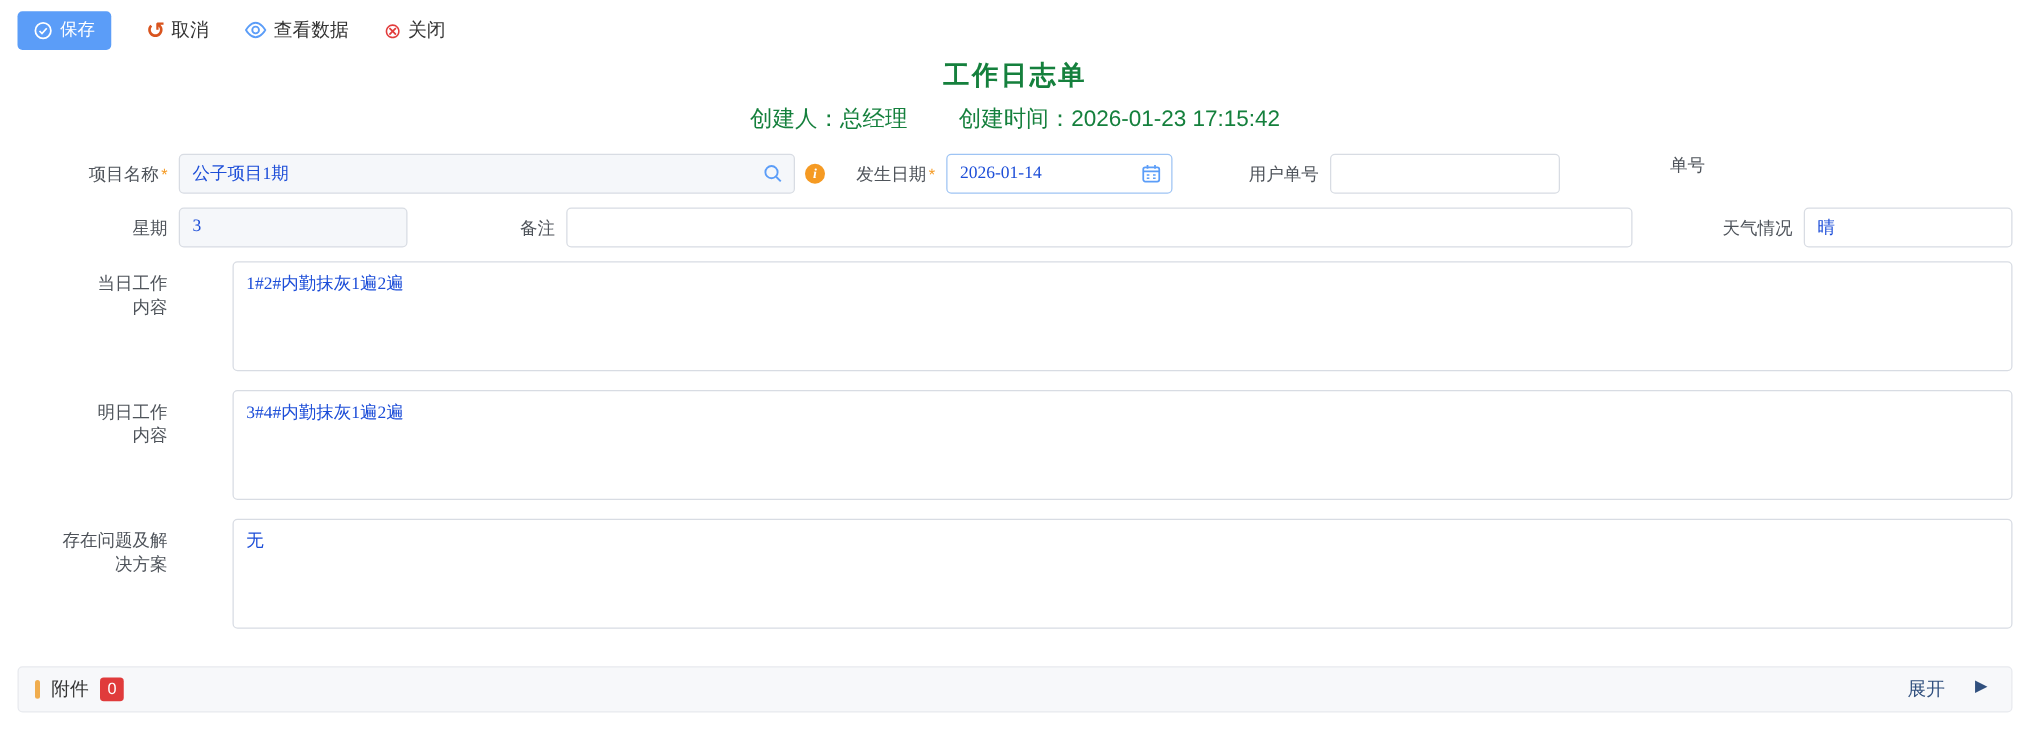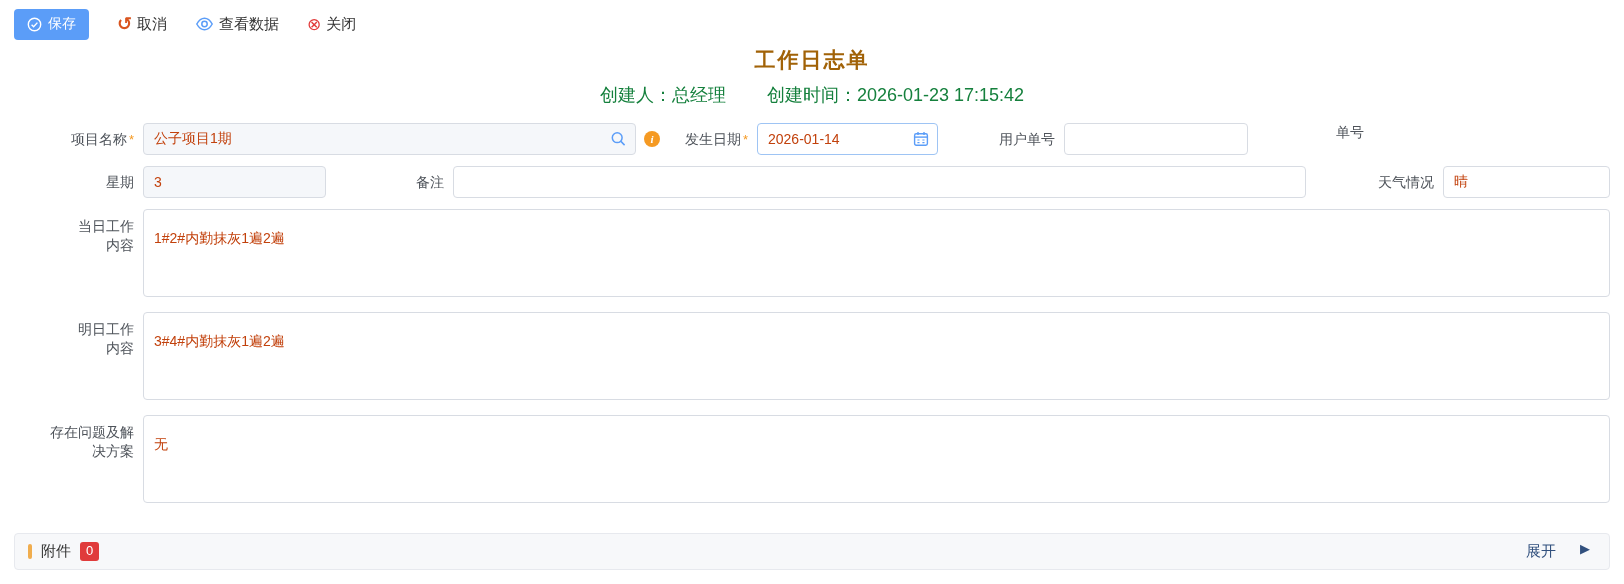--- a/index.html
+++ b/index.html
@@ -20,36 +20,36 @@
   }
   .tbtn {
     display:inline-flex; align-items:center; gap:5px;
     background:none; border:none; padding:0; font-size:15px; color:#333;
     cursor:pointer; font-family:inherit;
   }
   .glyph-undo  { color:#d9541e; font-size:18px; line-height:1; font-weight:bold; }
   .glyph-close { color:#e23b3b; font-size:17px; line-height:1; }
   
   .header { text-align:center; margin-top:6px; }
-  .page-title { font-size:21px; font-weight:bold; color:#a16207; letter-spacing:2px;font-family:Liberation Serif, serif; }
+  .page-title { font-size:21px; font-weight:bold; color:#15803d; letter-spacing:2px;font-family:Liberation Serif, serif; }
   .meta { margin-top:9px; font-size:18px; color:#15803d; }
   .meta .pair { margin:0 18px; }
   
   .form { padding:16px 14px 0; }
   .row { display:flex; align-items:flex-start; margin-bottom:11px; }
   .fg { display:flex; align-items:center; }
   .fl {
     font-size:14px; color:#4e535a; text-align:right; padding-right:9px;
     line-height:1.35; white-space:pre-line; padding-top:8px; align-self:flex-start;
   }
   .fg .fl { padding-top:0; align-self:center; }
   .req { color:#f59a23; margin-left:2px; font-size:13px; }
   .ctl {
     height:32px; border:1px solid #d8dce3; border-radius:4px;
-    padding:0 10px; font-size:14px; color:#c2410c; font-family:Liberation Sans, sans-serif;
+    padding:0 10px; font-size:14px; color:#1d4ed8; font-family:Liberation Serif, serif;
     outline:none; background:#fff; width:100%;
   }
   .ctl.readonly { background:#f5f7fa; }
   .iw { position:relative; display:inline-flex; align-items:center; }
   .iw .icon-right {
     position:absolute; right:9px; top:50%; transform:translateY(-50%);
     display:inline-flex; cursor:pointer;
   }
   
   .fl-1 { width:129px; } .iw-project { width:493px; } .iw-project .ctl { padding-right:32px; }
@@ -62,21 +62,21 @@
     font-family:"Liberation Serif","DejaVu Serif",serif;
     display:inline-flex; align-items:center; justify-content:center;
     margin-left:8px; cursor:pointer; flex:0 0 auto;
   }
   
   .fl-week { width:129px; } .in-week { width:183px; }
   .fl-weather { width:137px; } .in-weather { width:167px; }
   .fl-remark { width:127px; } .fg-remark { flex:1; } .in-remark { flex:1; }
   
   .fl-ta { width:129px; }
-  textarea.ctl { flex:1; height:88px; resize:none; padding:18px 10px; line-height:1.5; }
+  textarea.ctl { flex:1; height:88px; resize:none; padding:7px 10px; line-height:1.5;margin-left:43px; }
   .row-ta { margin-bottom:15px; }
   
   .attach {
     margin:30px 14px 0; height:37px;
     background:#f7f8fa; border:1px solid #e7e9ee; border-radius:4px;
     display:flex; align-items:center; padding:0 13px; cursor:pointer;
   }
   .marker { width:4px; height:15px; border-radius:2px; background:#f0ad4e; margin-right:9px; }
   .attach-label { font-size:15px; color:#333; }
   .badge {

